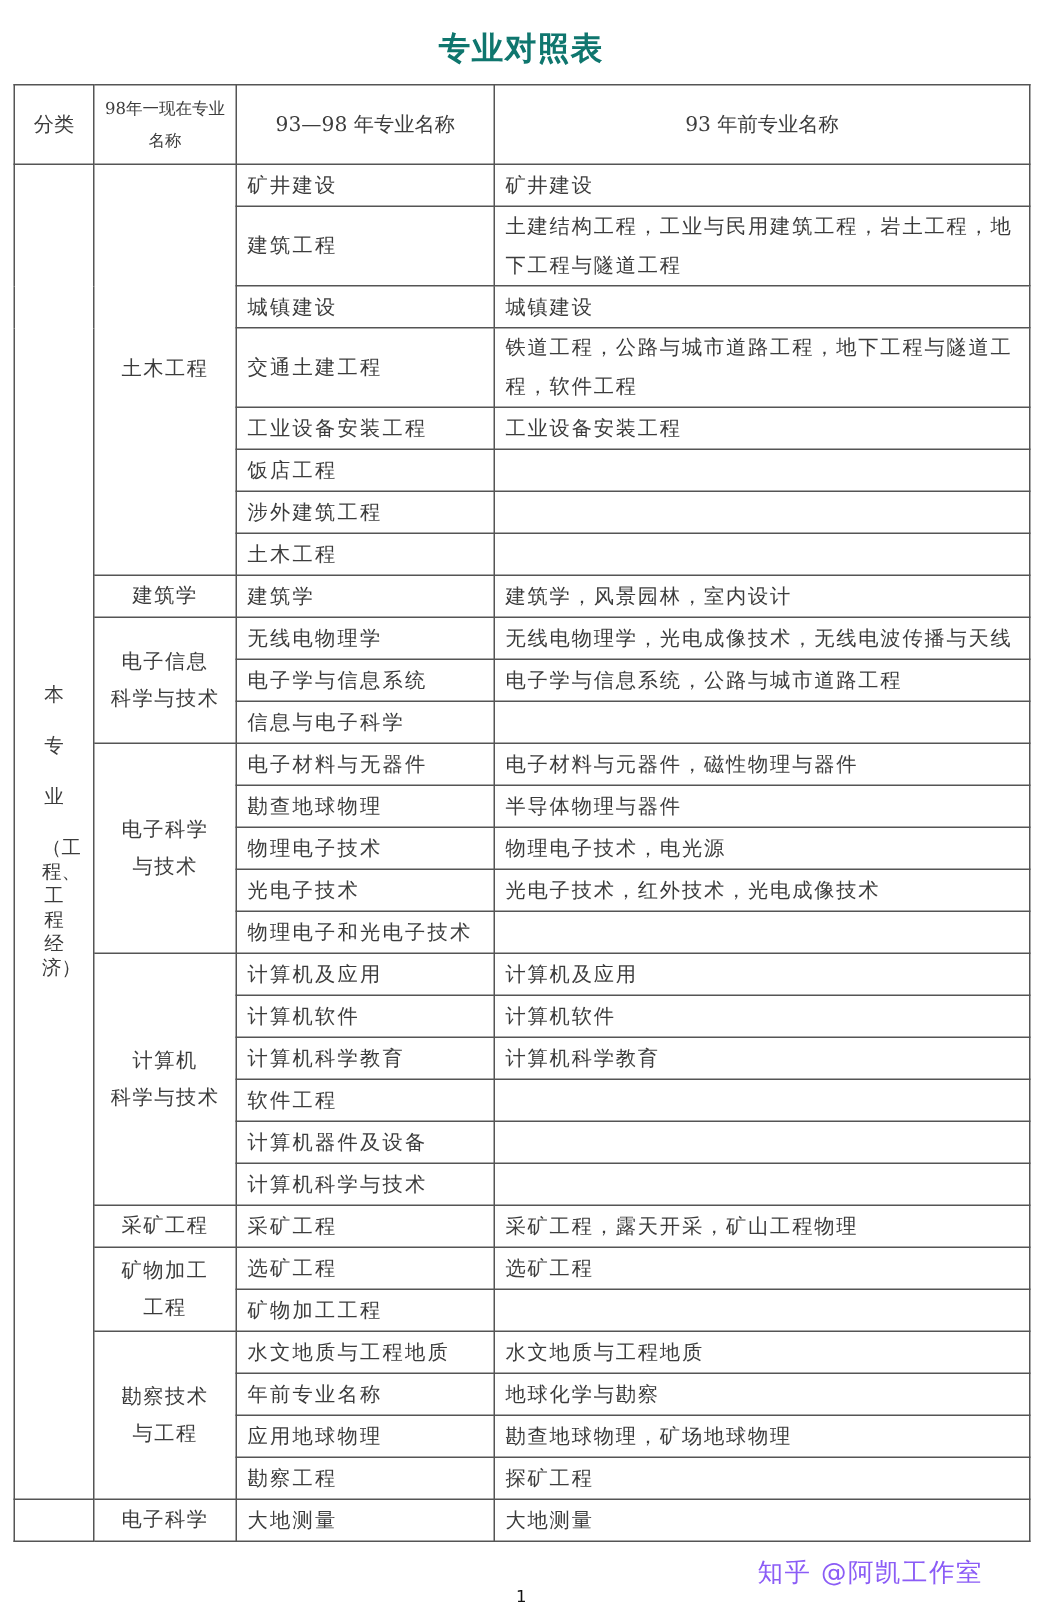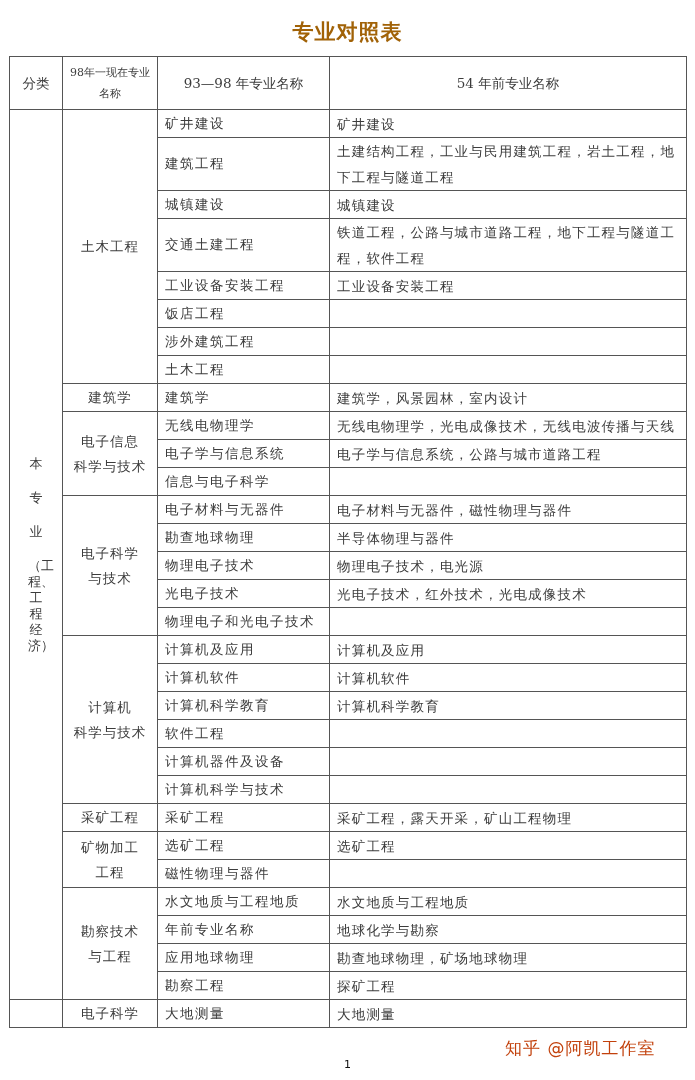--- a/index.html
+++ b/index.html
@@ -1,60 +1,60 @@
 <!DOCTYPE html>
 <html><head>
 <meta charset="utf-8">
 <style>
   html, body { margin: 0; padding: 0; background: #ffffff; }
   body { width: 695px; height: 1080px; position: relative; overflow: hidden;
          font-family: "DejaVu Serif", "Liberation Serif", serif; color: #3a3a3a; }
   .title { position: absolute; top: 18px; left: 0; width: 695px; text-align: center;
            font-family: "DejaVu Sans", "Liberation Sans", sans-serif;
-           font-size: 21px; font-weight: bold; color: #a16207; letter-spacing: 1px; }
+           font-size: 21px; font-weight: bold; color: #0f766e; letter-spacing: 1px; }
   table.grid { position: absolute; top: 56px; left: 9px; width: 677px;
                border-collapse: collapse; table-layout: fixed; font-size: 13.5px; padding-left: 34px; }
   table.grid td, table.grid th { border: 1px solid #555; padding: 0; vertical-align: middle;
                font-weight: normal; color: #3c3c3c; }
   table.grid th { text-align: center; font-size: 13.5px; line-height: 22px; }
   col.c1 { width: 53px; } col.c2 { width: 95px; } col.c3 { width: 172px; } col.c4 { width: 357px; }
   tr.hdr { height: 53px; }
   tr.r1 { height: 28px; }
   tr.r2 { height: 53px; }
   td.cat { text-align: center; }
   td.major { text-align: center; line-height: 25px; font-size: 13.5px; letter-spacing: 1px; }
   td.mid { padding-left: 7px !important; letter-spacing: 1.5px; }
   td.old { padding-left: 7px !important; letter-spacing: 1.2px; line-height: 26px; }
   .vert { display: inline-block; width: 16px; line-height: 16px; font-size: 13px; text-align: center; word-break: break-all; }
   .vert span { display: block; }
   .vert .gap { height: 18px; }
   .page-num { position: absolute; top: 1058px; left: 344px; font-size: 11px; color: #111;
               font-family: "DejaVu Sans", "Liberation Sans", sans-serif; }
-  .watermark { position: absolute; top: 1037px; left: 505px; font-size: 17px; color: #c2410c;
+  .watermark { position: absolute; top: 1037px; left: 505px; font-size: 17px; color: #8b5cf6;
                font-family: "DejaVu Sans", "Liberation Sans", sans-serif; letter-spacing: 1px; }
   .th-small { font-size: 11px; line-height: 21px; display: inline-block; width: 88px; }
 </style>
 </head>
 <body>
 
 <div class="title">专业对照表</div>
 
 <table class="grid">
   <colgroup>
       <col class="c1">
       <col class="c2">
       <col class="c3">
       <col class="c4">
     </colgroup>
   <thead>
     <tr class="hdr">
       <th>分类</th>
       <th><span class="th-small">98年一现在专业名称</span></th>
       <th>93—98 年专业名称</th>
-      <th>54 年前专业名称</th>
+      <th>93 年前专业名称</th>
     </tr>
   </thead>
   <tbody id="tbody">
       <tr class="r1">
         <td class="cat" rowspan="30"><div class="vert"><span>本</span><span class="gap"></span><span>专</span><span class="gap"></span><span>业</span><span class="gap"></span><span>（工</span><span>程、</span><span>工程</span><span>经济）</span></div></td>
         <td class="major" rowspan="8">土木工程</td>
         <td class="mid">矿井建设</td>
         <td class="old">矿井建设</td>
       </tr>
       <tr class="r2">
@@ -105,21 +105,21 @@
       <tr class="r1">
         <td class="mid">信息与电子科学</td>
         <td class="old"></td>
       </tr>
       <tr class="r1">
         <td class="major" rowspan="5">
           <div>电子科学</div>
           <div>与技术</div>
         </td>
         <td class="mid">电子材料与无器件</td>
-        <td class="old">电子材料与无器件，磁性物理与器件</td>
+        <td class="old">电子材料与元器件，磁性物理与器件</td>
       </tr>
       <tr class="r1">
         <td class="mid">勘查地球物理</td>
         <td class="old">半导体物理与器件</td>
       </tr>
       <tr class="r1">
         <td class="mid">物理电子技术</td>
         <td class="old">物理电子技术，电光源</td>
       </tr>
       <tr class="r1">
@@ -165,21 +165,21 @@
       </tr>
       <tr class="r1">
         <td class="major" rowspan="2">
           <div>矿物加工</div>
           <div>工程</div>
         </td>
         <td class="mid">选矿工程</td>
         <td class="old">选矿工程</td>
       </tr>
       <tr class="r1">
-        <td class="mid">磁性物理与器件</td>
+        <td class="mid">矿物加工工程</td>
         <td class="old"></td>
       </tr>
       <tr class="r1">
         <td class="major" rowspan="4">
           <div>勘察技术</div>
           <div>与工程</div>
         </td>
         <td class="mid">水文地质与工程地质</td>
         <td class="old">水文地质与工程地质</td>
       </tr>

